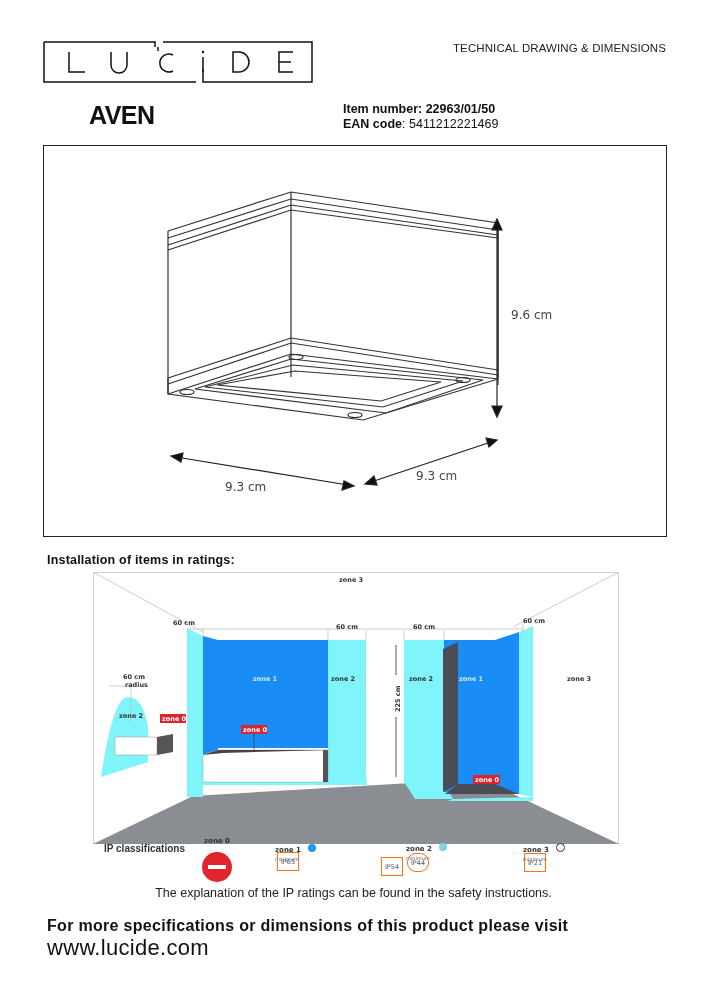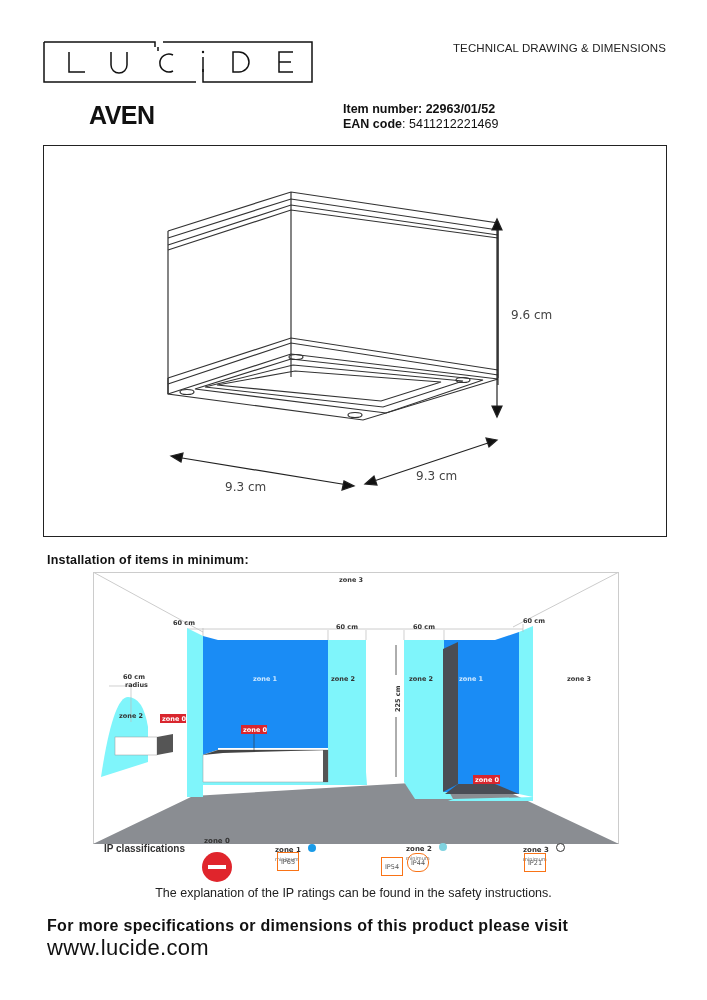--- a/index.html
+++ b/index.html
@@ -47,21 +47,21 @@
     <path d="M190 11 V31 H196 a10 10 0 0 0 0 -20 Z" fill="none" stroke="#111" stroke-width="1.5"></path>
 
     <path d="M250 11 H236 V31 H250 M236 21 H248" fill="none" stroke="#111" stroke-width="1.5"></path>
   </svg>
 </div>
 
 <div class="abs doc-type">TECHNICAL DRAWING &amp; DIMENSIONS</div>
 <div class="abs product-name">AVEN</div>
 <div class="abs item-line">
   <span>Item number:</span>
-  <span class="val">22963/01/52</span>
+  <span class="val">22963/01/50</span>
 </div>
 <div class="abs ean-line">
   <span class="lbl">EAN code</span><span>: 5411212221469</span>
 </div>
 
 <div class="abs drawing-box">
   <svg width="624" height="392" viewBox="0 0 624 392" style="position:absolute;left:-1px;top:-1px;">
     <g fill="none" stroke="#333" stroke-width="1.2">
 
       <path d="M125 86 L248 47 L455 78 L455 164 L455 240"></path>
@@ -96,21 +96,21 @@
       <line x1="328" y1="337" x2="448" y2="297"></line>
       <polygon points="322,339 331,331 334,340"></polygon>
       <polygon points="454,295 443,293 446,302"></polygon>
     </g>
     <text class="dim" x="468" y="174">9.6 cm</text>
     <text class="dim" x="182" y="346">9.3 cm</text>
     <text class="dim" x="373" y="335">9.3 cm</text>
   </svg>
 </div>
 
-<div class="abs bath-heading">Installation of items in minimum:</div>
+<div class="abs bath-heading">Installation of items in ratings:</div>
 
 <div class="abs bath-frame">
   <svg width="526" height="272" viewBox="0 0 526 272">
 
     <rect x="0.5" y="0.5" width="525" height="271" fill="#fff" stroke="#ccc"></rect>
     <line x1="0" y1="0" x2="110" y2="60" stroke="#ccc"></line>
     <line x1="526" y1="0" x2="420" y2="55" stroke="#ccc"></line>
 
     <polygon points="0,272 100,224 335,210 345,220 420,222 526,272" fill="#8a8d92"></polygon>
 

